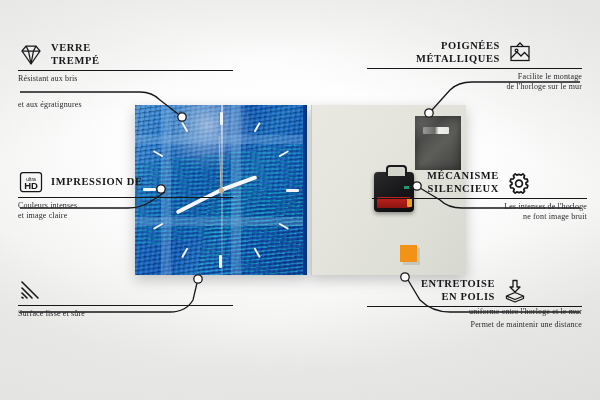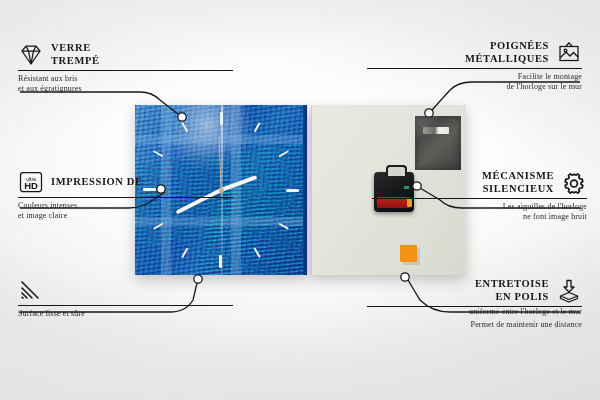--- a/index.html
+++ b/index.html
@@ -80,21 +80,21 @@
   .pin{position:absolute;left:50%;top:50%;width:5px;height:5px;margin:-2.5px 0 0 -2.5px;
     background:#c8b08a;border-radius:50%;}
 
   
   .callout{position:absolute;z-index:5;}
   .ct-row{display:flex;align-items:center;gap:7px;}
   .ct-title{font-weight:bold;letter-spacing:.6px;font-size:10.5px;line-height:12.5px;color:#17171a;}
   .rule{height:1px;background:#17171a;margin-top:3px;}
   .ct-sub{font-size:8px;line-height:10px;color:#2a2a2d;margin-top:3px;letter-spacing:.15px;}
   .left .ct-title,.left .ct-sub{text-align:left;}
-  .right .ct-row{flex-direction:row;justify-content:flex-end;}
+  .right .ct-row{flex-direction:row;justify-content:center;}
   .right .ct-title,.right .ct-sub{text-align:right;}
   .ico{width:26px;height:24px;flex:0 0 26px;display:block;}
 
   svg.lines{position:absolute;left:0;top:0;width:600px;height:400px;z-index:4;pointer-events:none;}
 </style>
 </head>
 <body>
 
 <div id="stage">
 
@@ -169,21 +169,21 @@
           <path d="M4 8 H22 M8 3 L10.5 8 L13 21 M18 3 L15.5 8 L13 21 M10.5 8 H15.5"></path>
         </svg>
       </span>
       <div>
         <div class="ct-title">VERRE</div>
         <div class="ct-title">TREMPÉ</div>
       </div>
     </div>
     <div class="rule"></div>
     <div class="ct-sub">Résistant aux bris</div>
-    <div class="ct-sub" style="margin-top:0">et aux égratignures</div>
+    <div class="ct-sub" style="margin-top:16px">et aux égratignures</div>
   </div>
 
   <div class="callout left" style="left:18px;top:170px;width:215px">
     <div class="ct-row">
       <span class="ico">
         <svg viewBox="0 0 26 24" width="26" height="24">
           <rect x="2.5" y="2.5" width="21" height="19" rx="2.5" fill="none" stroke="#17171a" stroke-width="1.25"></rect>
           <text x="13" y="10.5" text-anchor="middle" font-family="Liberation Sans, sans-serif" font-size="5" fill="#17171a">ultra</text>
           <text x="13" y="19" text-anchor="middle" font-family="Liberation Sans, sans-serif" font-size="9.5" font-weight="bold" fill="#17171a">HD</text>
         </svg>
@@ -239,21 +239,21 @@
         <div class="ct-title">SILENCIEUX</div>
       </div>
       <span class="ico">
         <svg viewBox="0 0 26 24" width="26" height="24" fill="none" stroke="#17171a" stroke-width="1.7" stroke-linejoin="round">
           <path d="M13 3.4 L15.2 4.1 L16.8 2.9 L18.6 4.6 L17.8 6.6 L19 8 L21.2 8.1 L21.8 10.5 L20 11.8 L20 13.2 L21.8 14.5 L21.2 16.9 L19 17 L17.8 18.4 L18.6 20.4 L16.8 22.1 L15.2 20.9 L13 21.6 L10.8 20.9 L9.2 22.1 L7.4 20.4 L8.2 18.4 L7 17 L4.8 16.9 L4.2 14.5 L6 13.2 L6 11.8 L4.2 10.5 L4.8 8.1 L7 8 L8.2 6.6 L7.4 4.6 L9.2 2.9 L10.8 4.1 Z"></path>
           <circle cx="13" cy="12.5" r="3.4"></circle>
         </svg>
       </span>
     </div>
     <div class="rule"></div>
-    <div class="ct-sub">Les aiguilles de l'horloge</div>
+    <div class="ct-sub">Les intenses de l'horloge</div>
     <div class="ct-sub" style="margin-top:0">ne font image bruit</div>
   </div>
 
   <div class="callout right" style="left:367px;top:278px;width:215px">
     <div class="ct-row">
       <div>
         <div class="ct-title">ENTRETOISE</div>
         <div class="ct-title">EN POLIS</div>
       </div>
       <span class="ico">

